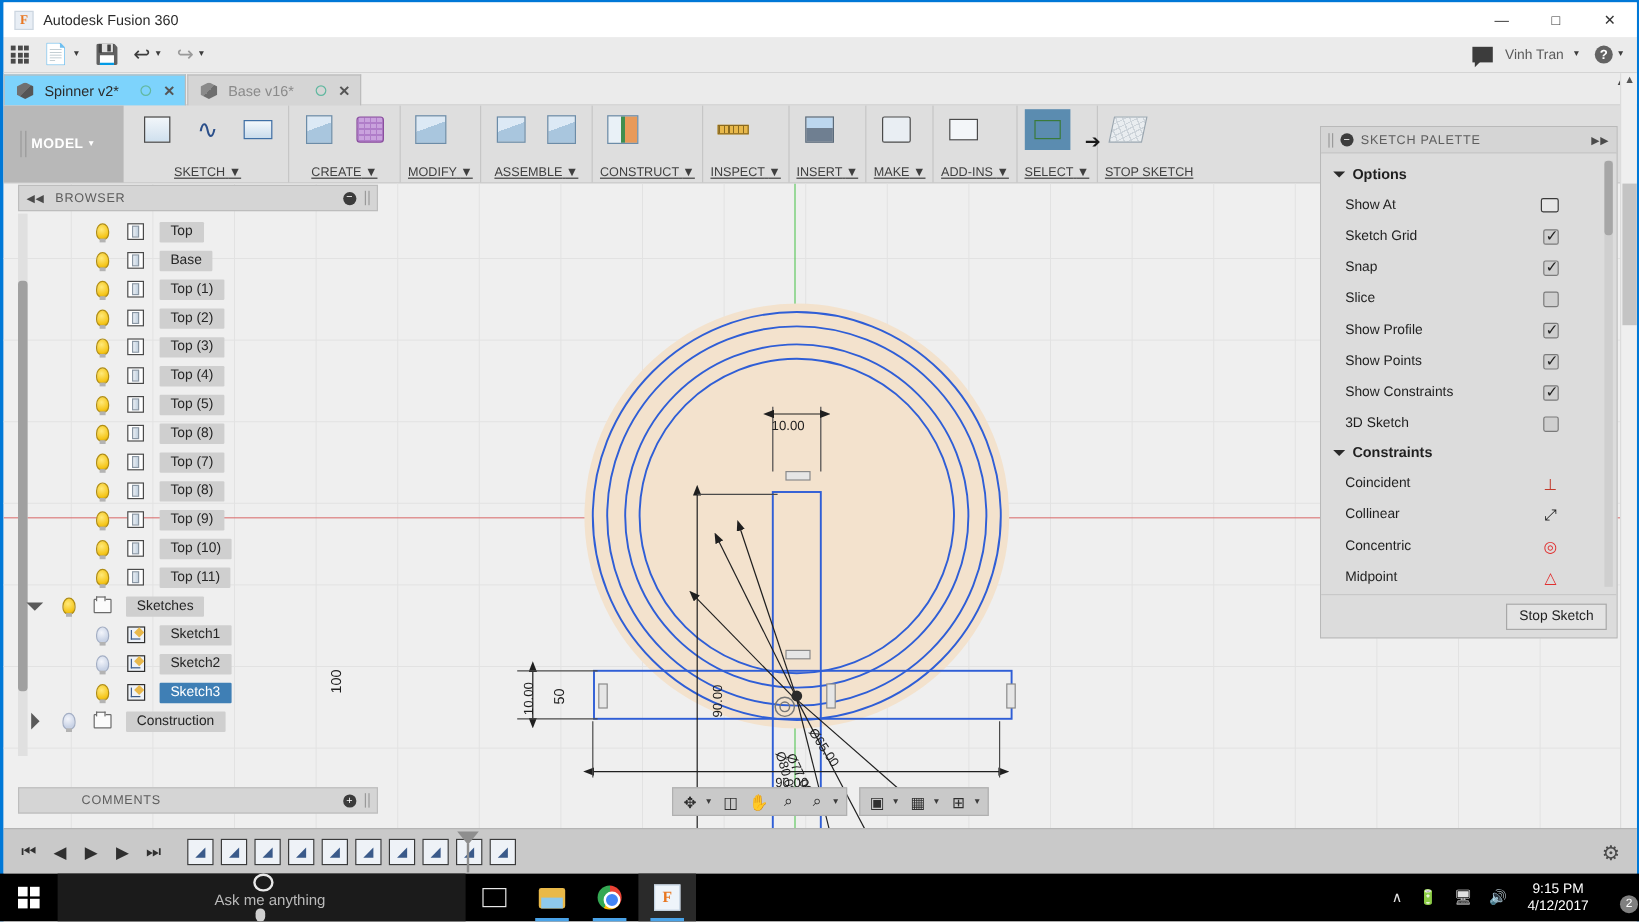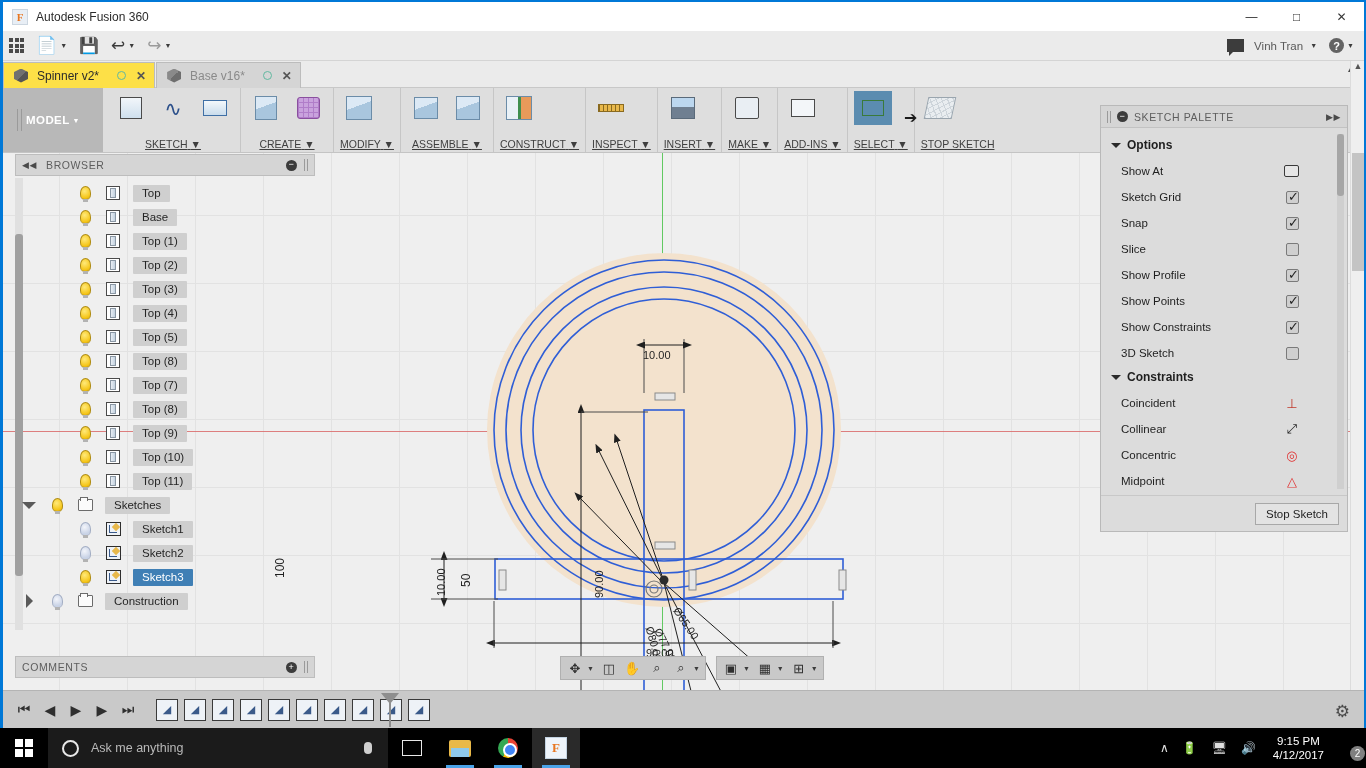--- a/index.html
+++ b/index.html
@@ -70,21 +70,21 @@
     display: flex; align-items: flex-end;
   }
   .tabbar:before{
     content:""; position:absolute; left:0; right:0; bottom:0; height:1px; background:#c8c8c8;
   }
   .doctab {
     height: 26px; display: flex; align-items: center; padding: 0 8px 0 10px;
     background: #d5d5d5; border: 1px solid #bcbcbc; border-bottom: none;
     font-size: 12px; color: #8a8a8a; margin-right: 1px; position: relative;
   }
-  .doctab.active { background: #fde047; color: #2b2b2b; }
+  .doctab.active { background: #7dd3fc; color: #2b2b2b; }
   .tab-cube {
     width: 14px; height: 14px; margin-right: 9px;
     background: linear-gradient(135deg,#8a8a8a 0 50%, #6e6e6e 50% 100%);
     clip-path: polygon(50% 0, 100% 25%, 100% 75%, 50% 100%, 0 75%, 0 25%);
   }
   .doctab.active .tab-cube { background: linear-gradient(135deg,#707070 0 50%, #555 50% 100%); }
   .tab-label { margin-right: 18px; }
   .tab-dot {
     width: 9px; height: 9px; border: 1.4px solid #62b8a0; border-radius: 50%; margin-right: 10px;
   }
@@ -310,21 +310,21 @@
 
   
   .taskbar {
     position: absolute; left: -3px; bottom: -0px; width: 1366px; height: 40px;
     background: #000000; display: flex; align-items: center;
   }
   .start-btn { width: 48px; height: 40px; display:flex; align-items:center; justify-content:center;}
   .win-logo { display:grid; grid-template-columns: repeat(2,8px); grid-template-rows: repeat(2,8px); gap:2px;}
   .win-logo i { background:#fff; display:block;}
   .searchbox {
-    width: 340px; height: 40px; background:#1b1b1b; display:flex; align-items:center; padding-left: 14px;
+    width: 340px; height: 40px; background:#1b1b1b; display:flex; align-items:center; padding-left: 14px; flex-direction: column;
   }
   .cortana { width:17px;height:17px;border:2px solid #e8e8e8;border-radius:50%; margin-right:12px;}
   .search-ph { font-size: 12.5px; color: #b9b9b9; flex:1; }
   .mic { width:8px;height:12px;background:#cfcfcf;border-radius:4px; margin-right:16px;}
   .tb-icon { width: 48px; height:40px; display:flex;align-items:center;justify-content:center; position:relative;}
   .tb-icon.active { background:#2a2a2a; }
   .taskview { width:20px;height:16px;border:1.6px solid #e8e8e8;}
   .folder-tb { width:22px;height:17px;background:#e9b949;border-radius:2px; position:relative;}
   .folder-tb:after{content:"";position:absolute;left:2px;bottom:0;width:18px;height:9px;background:#8ec9ec;}
   .chrome {
@@ -899,21 +899,21 @@
           </span>
           <span class="tlabel">Construction</span>
         </div>
       </div>
   </div>
   <div class="tree-scroll">
       <i></i>
     </div>
 
   <div class="comments">
-    <span style="">COMMENTS</span>
+    <span style="margin-left:46px;">COMMENTS</span>
     <span class="panel-plus">+</span>
     <span class="panel-grip"></span>
   </div>
 
   <div class="palette">
     <div class="pal-head">
       <span class="panel-grip" style="margin-left:0;margin-right:6px;"></span>
       <span style="width:11px;height:11px;border-radius:50%;background:#3c3c3c;color:#fff;font-size:9px;line-height:10px;text-align:center;margin-right:6px;">−</span>
       <span>SKETCH PALETTE</span>
       <span style="margin-left:auto;font-size:9px;color:#4a4a4a;">▶▶</span>

